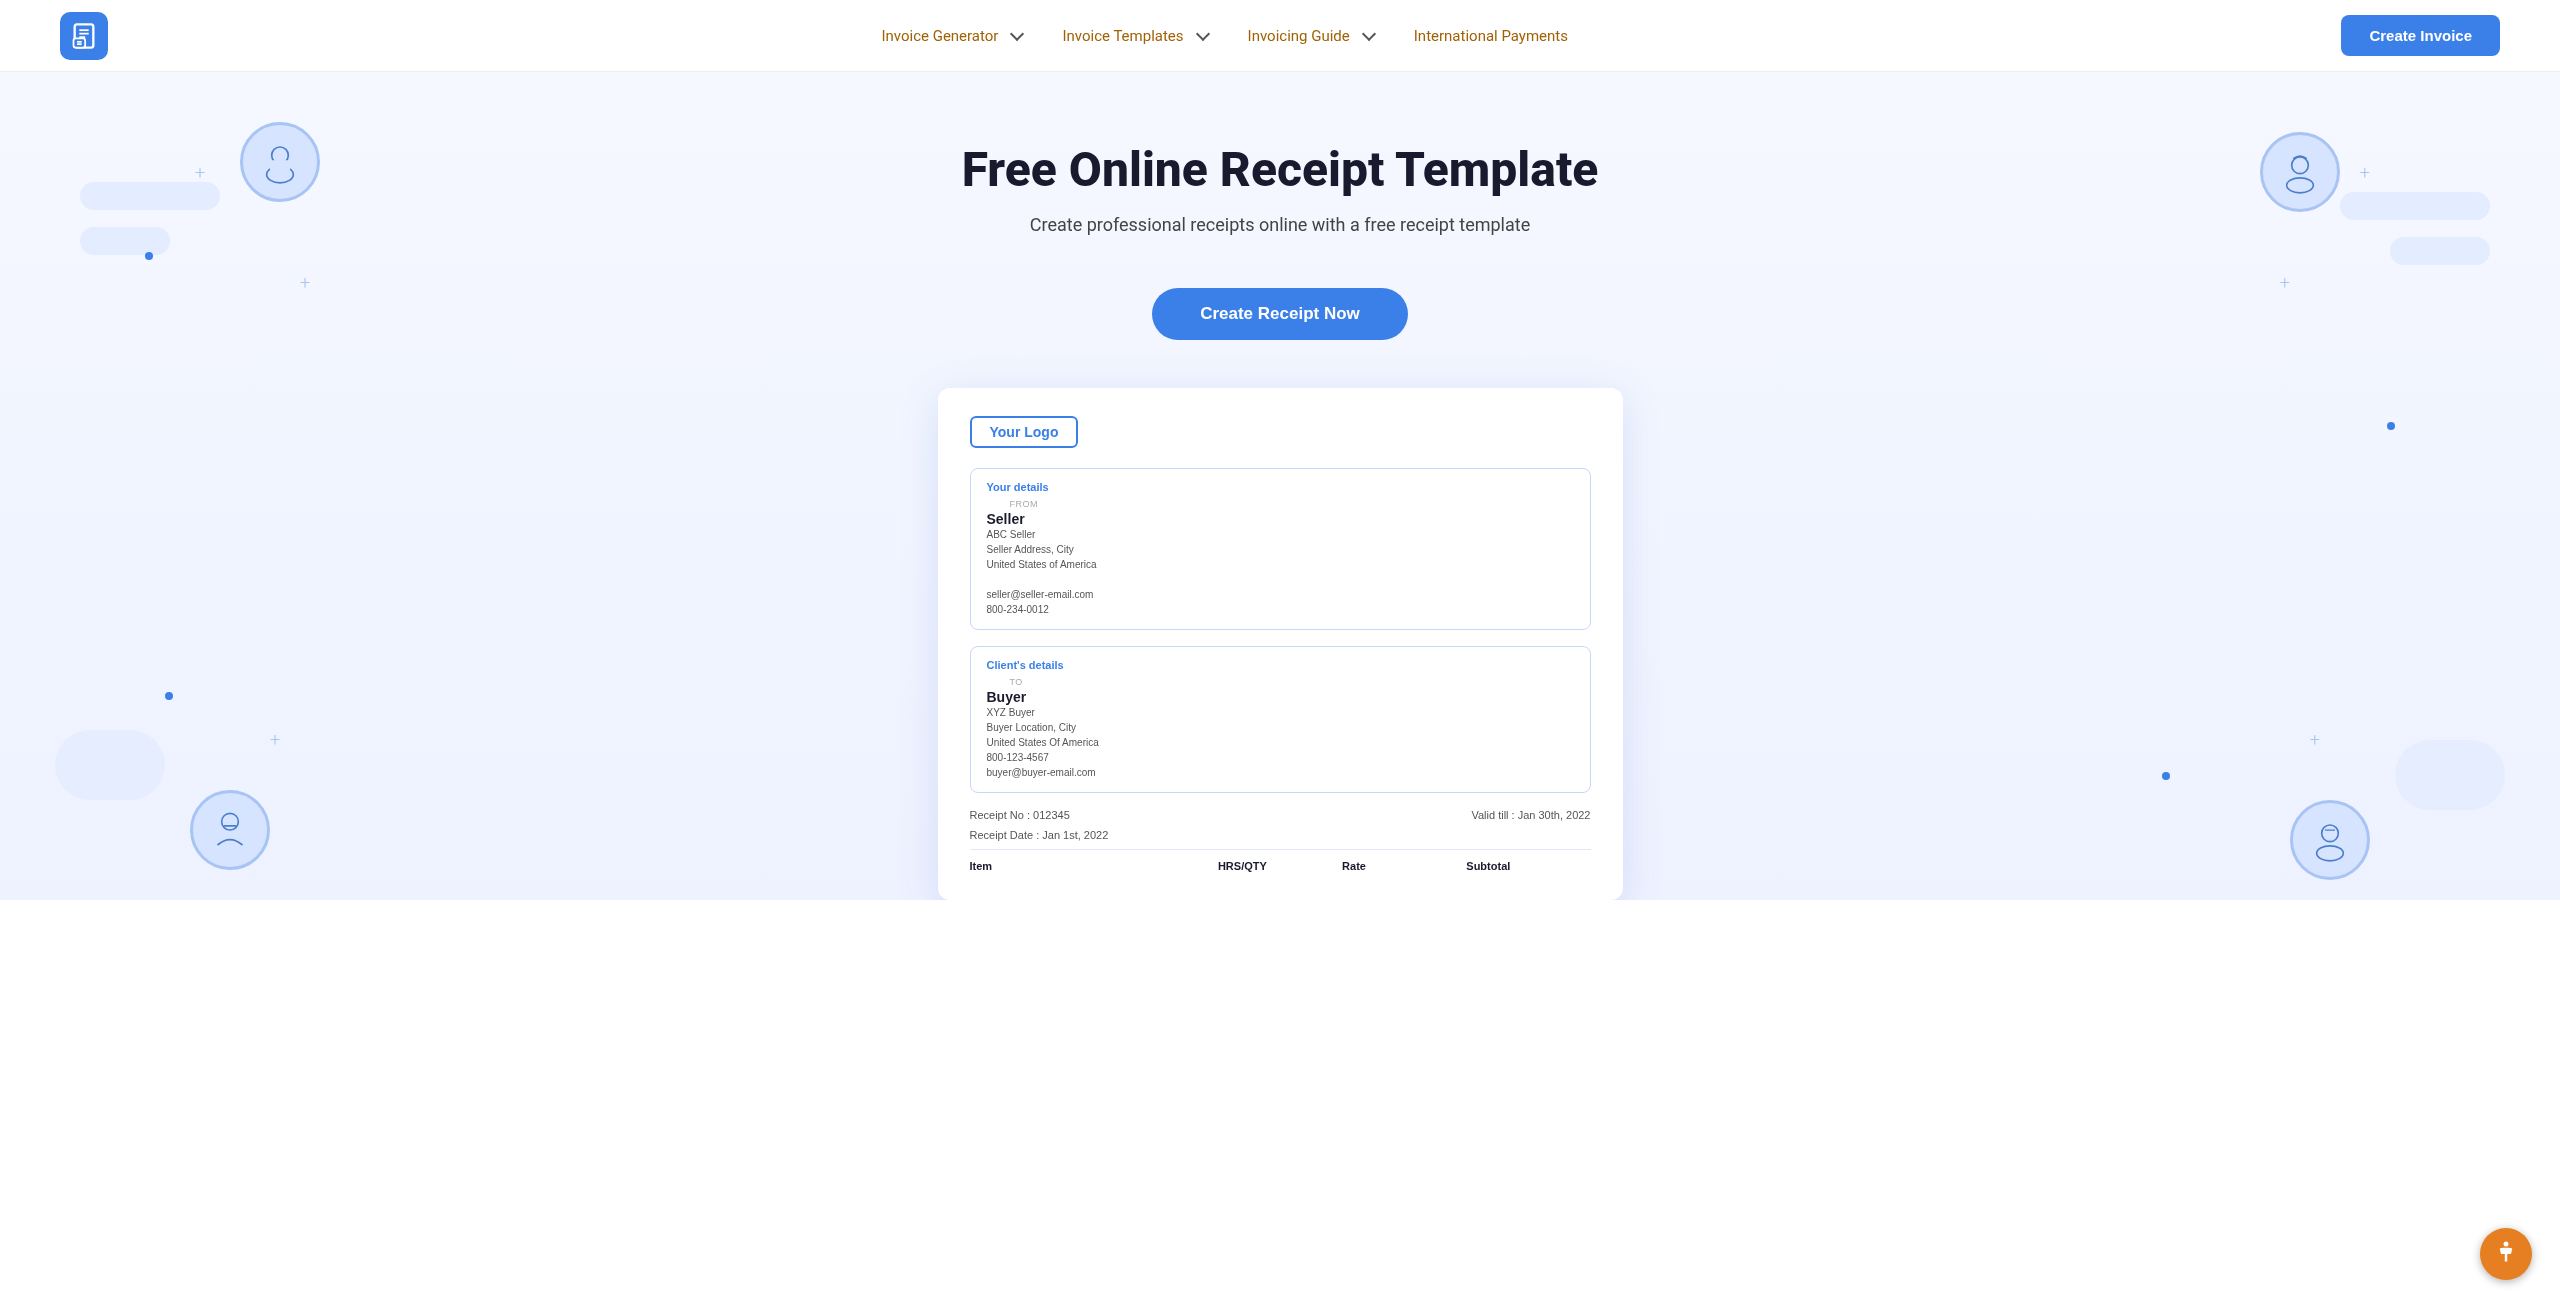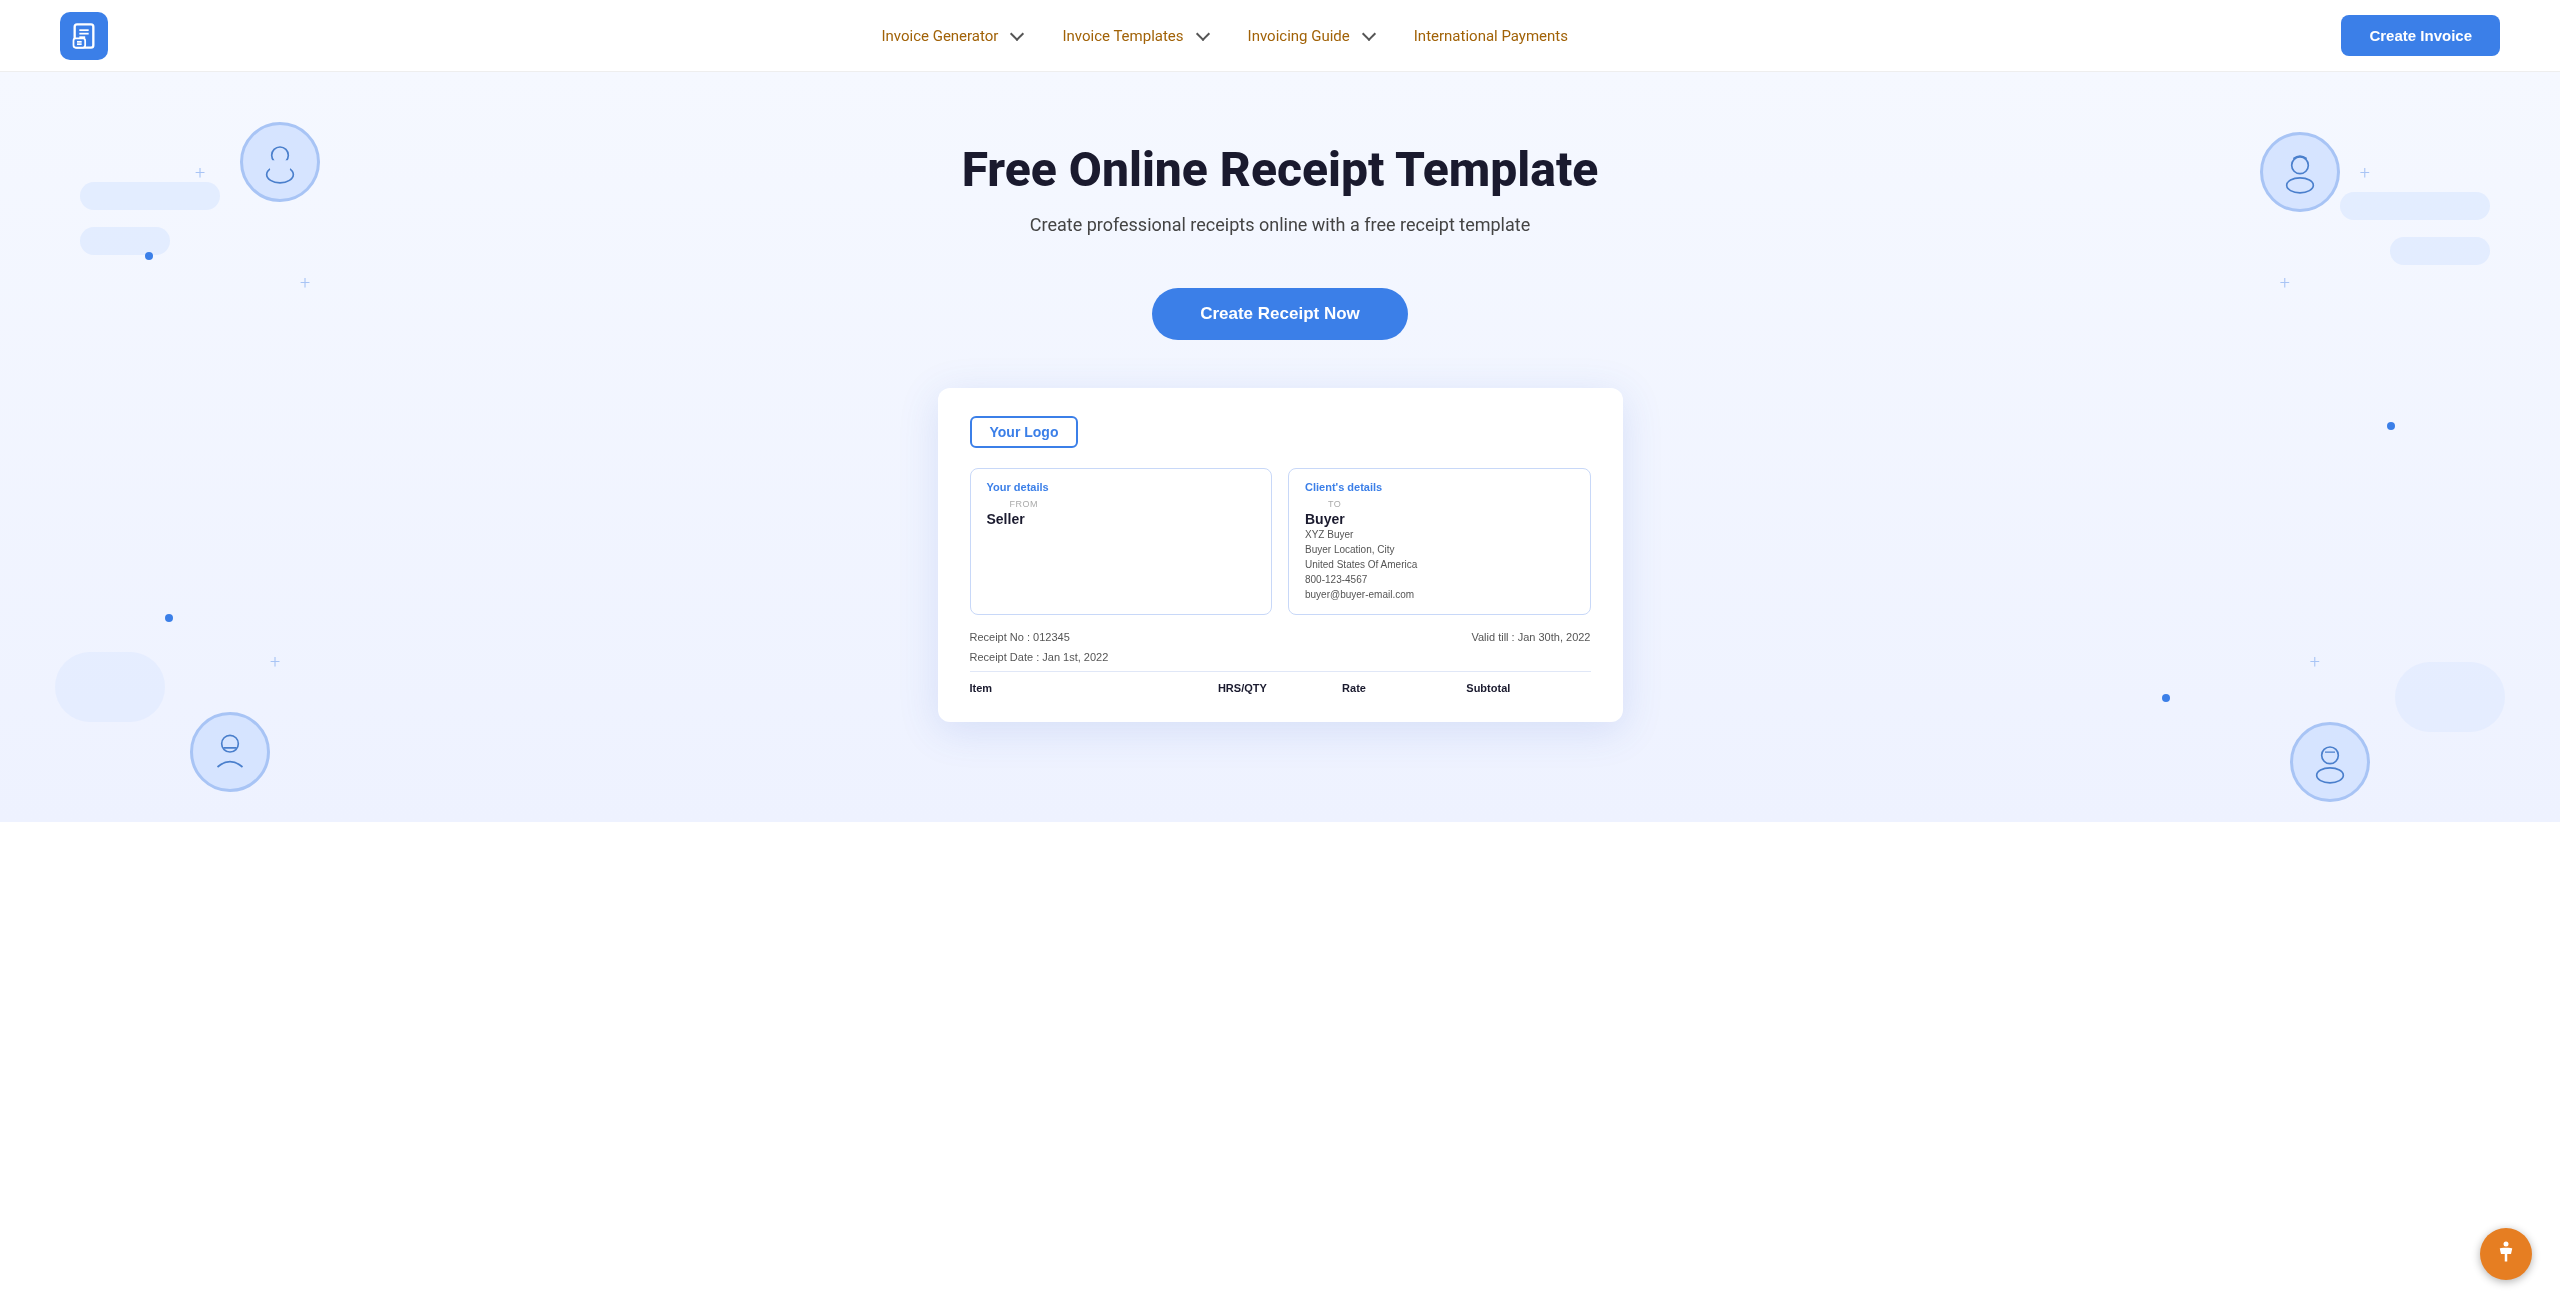--- a/index.html
+++ b/index.html
@@ -118,20 +118,21 @@
       display: inline-block;
       font-size: 14px;
       color: #3b7fe8;
       font-weight: 600;
       margin-bottom: 20px;
     }
     .receipt-details-row {
       display: flex;
       gap: 16px;
       margin-bottom: 16px;
+      flex-direction: column;
     }
     .receipt-box {
       flex: 1;
       border: 1.5px solid #c8d8f8;
       border-radius: 8px;
       padding: 12px 16px;
     }
     .receipt-box .label-small {
       font-size: 9px;
       color: #aaa;
@@ -356,20 +357,27 @@
   <div class="receipt-wrapper">
     <div class="receipt-card">
       <div class="receipt-logo-box">Your Logo</div>
 
       <div class="receipt-details-row">
 
         <div class="receipt-box">
           <div class="section-title">Your details</div>
           <div class="label-small">FROM</div>
           <div class="name-bold">Seller</div>
+          <div class="addr-text">
+            <span>ABC Seller</span><br>
+            <span>Seller Address, City</span><br>
+            <span>United States of America</span><br><br>
+            <span>seller@seller-email.com</span><br>
+            <span>800-234-0012</span>
+          </div>
         </div>
 
         <div class="receipt-box">
           <div class="section-title">Client's details</div>
           <div class="label-small">TO</div>
           <div class="name-bold">Buyer</div>
           <div class="addr-text">
             <span>XYZ Buyer</span><br>
             <span>Buyer Location, City</span><br>
             <span>United States Of America</span><br>

